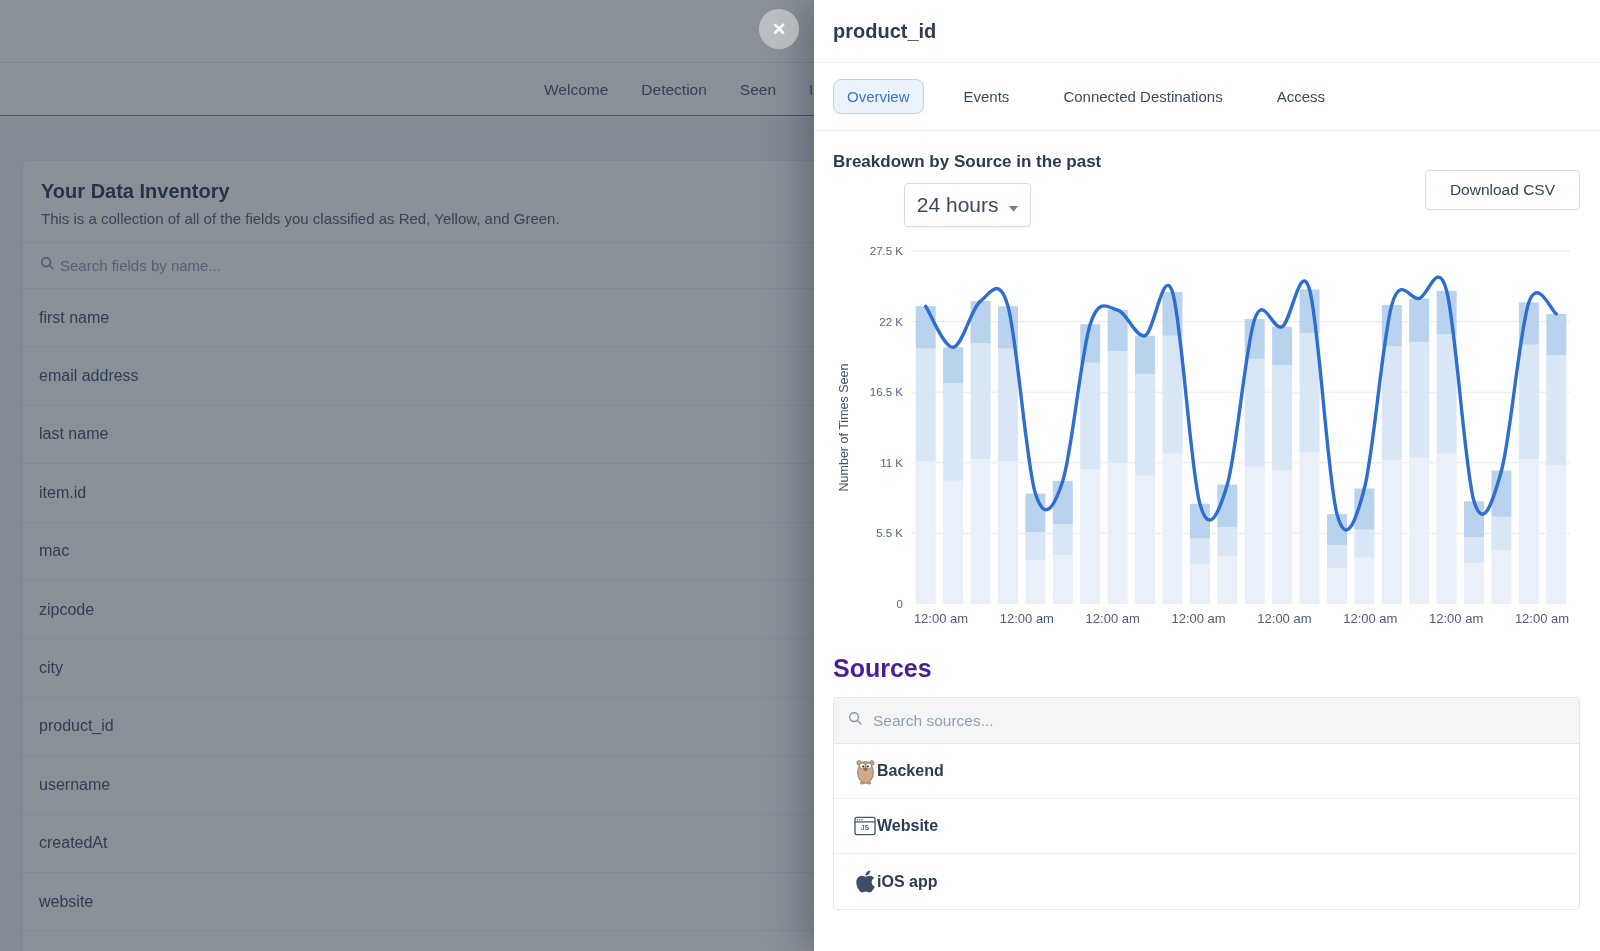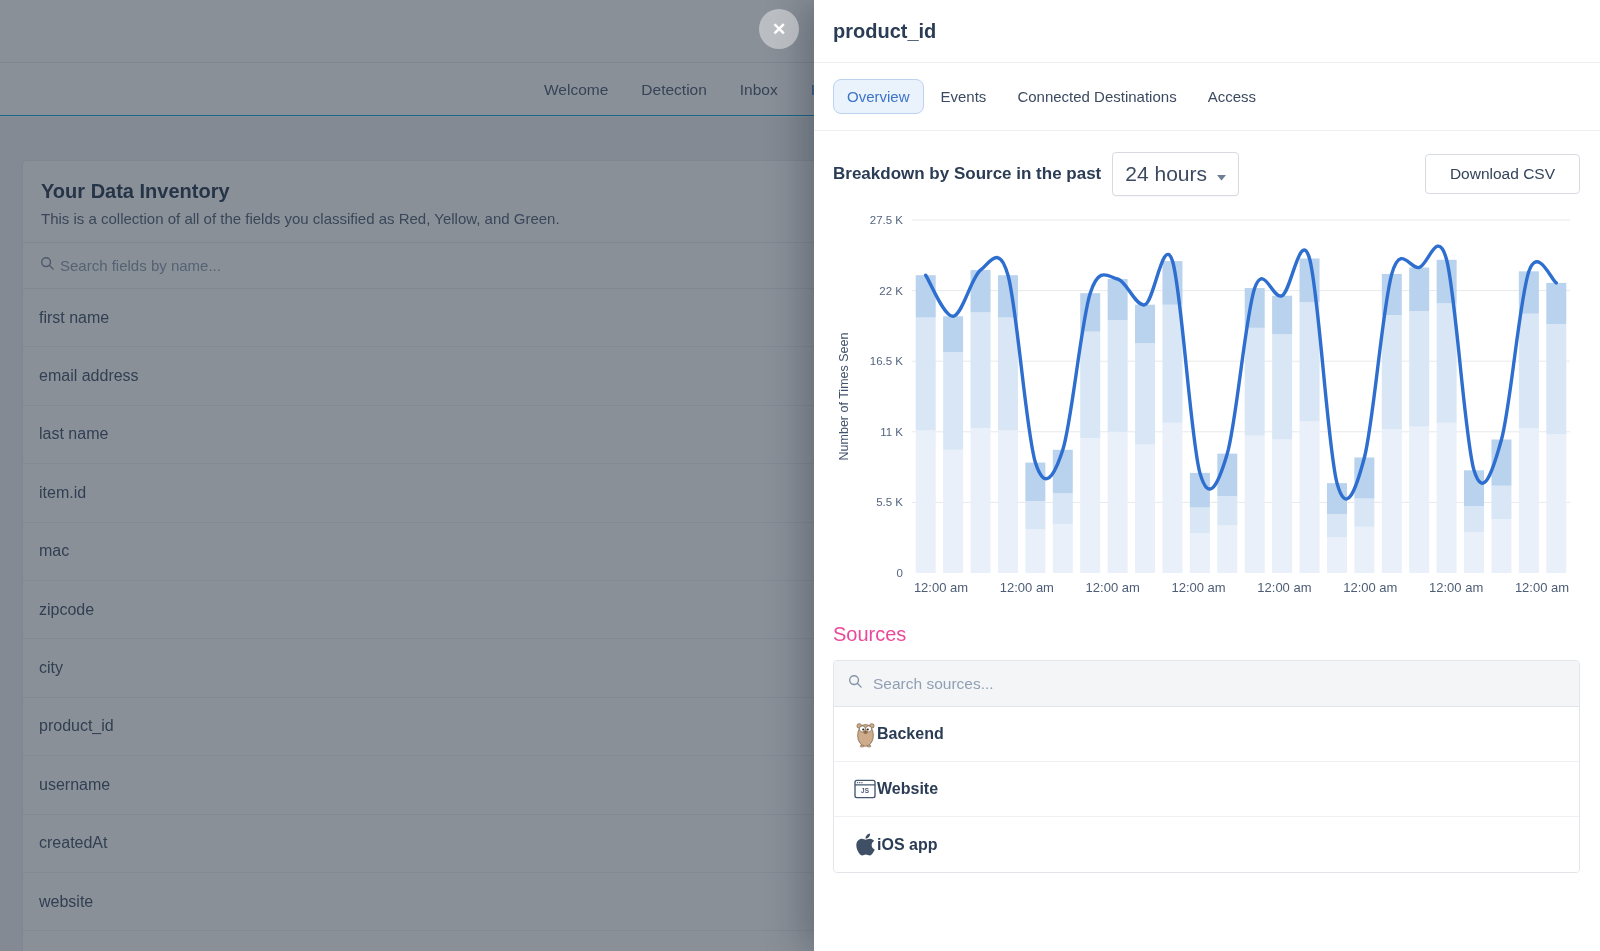--- a/index.html
+++ b/index.html
@@ -34,56 +34,56 @@
   .close-btn { position:fixed; left:759px; top:9px; width:40px; height:40px; border-radius:50%;
     background:rgba(255,255,255,.42); border:none; z-index:7; cursor:pointer;
     display:flex; align-items:center; justify-content:center; color:#fff; font-size:17px; font-weight:bold; }
 
   
   .panel { position:fixed; top:0; right:0; bottom:0; width:786px; background:#fff; z-index:6;
     box-shadow:-12px 0 34px rgba(15,25,40,.28); }
   .panel-head { height:63px; display:flex; align-items:center; padding:0 19px;
     border-bottom:1px solid #eceef1; }
   .panel-head h2 { font-size:20px; font-weight:600; color:#2b3c55; }
-  .tabs { display:flex; align-items:center; gap:3px; padding:16px 19px; border-bottom:1px solid #eceef1; }
+  .tabs { display:flex; align-items:center; gap:26px; padding:16px 19px; border-bottom:1px solid #eceef1; }
   .tab { padding:8px 13px; font-size:15px; color:#3c4a60; border:1px solid transparent;
     border-radius:8px; cursor:pointer; }
   .tab.active { background:#eaf2fc; border-color:#bcd2ef; color:#3d74c8; }
   .panel-content { padding:21px 20px 20px 19px; }
   .section-row { display:flex; align-items:center; justify-content:space-between; }
-  .section-left { display:flex; align-items:center; gap:11px; }
+  .section-left { display:flex; align-items:center; gap:11px;flex-direction:column; }
   .breakdown-title { font-size:17px; font-weight:700; color:#2b3c55; }
   .range-btn { display:flex; align-items:center; gap:10px; padding:9px 12px; background:#fff;
     border:1px solid #d7dbe1; border-radius:4px; font-size:21px; color:#3c4a60; cursor:pointer;
     font-family:"Liberation Sans", sans-serif; box-shadow:0 1px 1px rgba(0,0,0,.03); }
   .dl-btn { padding:10px 24px; background:#fff; border:1px solid #d7dbe1; border-radius:4px;
     font-size:15.5px; color:#33435b; cursor:pointer; font-family:"Liberation Sans", sans-serif; }
   #chart { margin-top:13px; }
   #chart svg { display:block; overflow:visible; }
-  .sources-title { font-size:20px; font-weight:400; color:#ec4899; margin-top:14px; }
+  .sources-title { font-size:25px; font-weight:700; color:#4c1d95; margin-top:14px; }
   .sources-box { margin-top:14px; border:1px solid #e2e5ea; border-radius:4px; overflow:hidden; }
   .src-search { display:flex; align-items:center; gap:10px; background:#f4f5f7; padding:0 14px;
     height:46px; border-bottom:1px solid #e2e5ea; color:#8795a8; }
   .src-search input { font-size:15.5px; }
   .source-row { display:flex; align-items:center; padding:0 14px 0 19px; height:55px;
     border-bottom:1px solid #eef0f3; cursor:pointer; background:#fff; }
   .source-row:last-child { border-bottom:none; }
   .source-icon { width:24px; display:flex; justify-content:center; align-items:center; }
   .source-name { font-size:16px; font-weight:600; color:#2b3c55; }
 </style>
 </head>
 <body>
 
 <div>
   <header class="topbar"></header>
   <nav class="navbar">
     <div class="nav-inner" id="nav-list">
         <span class="nav-link">Welcome</span>
         <span class="nav-link">Detection</span>
-        <span class="nav-link">Inbox</span>
+        <span class="nav-link">Seen</span>
         <span class="nav-link active">Inventory</span>
       </div>
   </nav>
   <main class="content">
     <section class="card">
       <div class="card-head">
         <h1>Your Data Inventory</h1>
         <p>This is a collection of all of the fields you classified as Red, Yellow, and Green.</p>
       </div>
       <div class="search-row">

